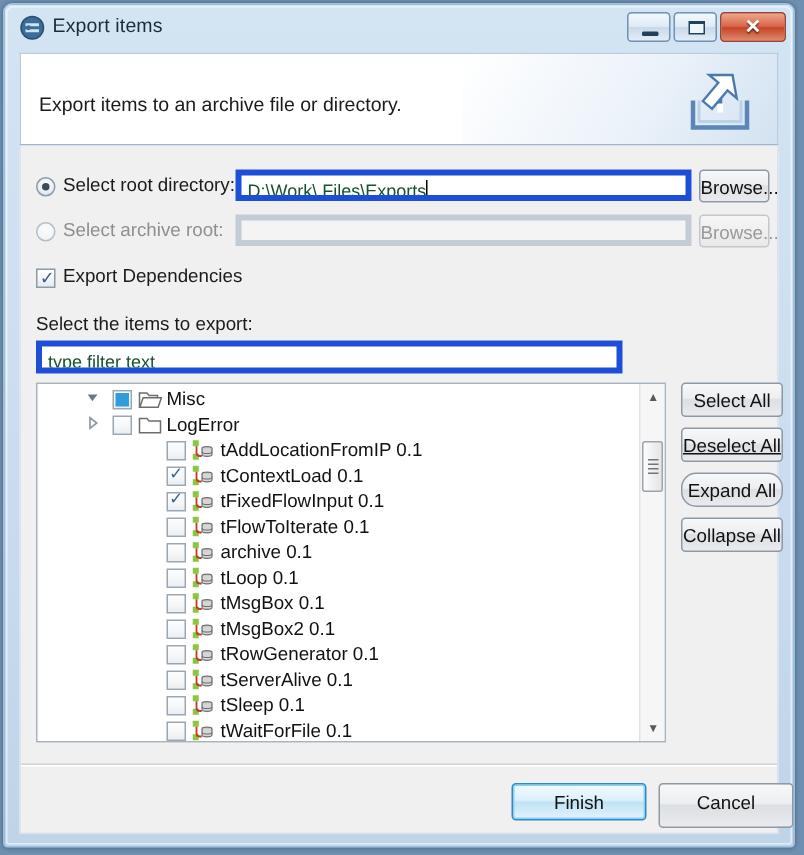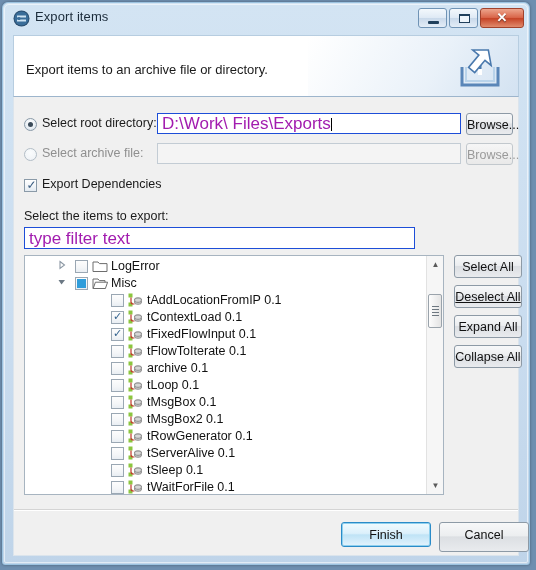--- a/index.html
+++ b/index.html
@@ -163,25 +163,25 @@
     position: absolute;
     font-size: 12.5px;
     color: #1a1a1a;
     white-space: nowrap;
   }
   .ctl-label.disabled { color: #8f8f8f; }
 
   
   .textfield {
     position: absolute;
-    border: 1px solid #1d4ed8;
+    border: 4px solid #1d4ed8;
     background: #ffffff;
     box-sizing: border-box;
-    font-size: 17px;
-    color: #a21caf;
+    font-size: 12px;
+    color: #14532d;
     padding: 0 4px;
     line-height: 20px;
     white-space: nowrap;
     overflow: hidden;
   }
   .textfield.disabled {
     border-color: #c3ccd4;
     background: #f4f4f4;
   }
   .caret {
@@ -404,61 +404,61 @@
   </div>
 
   <div class="body">
 
     <div class="radio-outer on" style="left:10px; top:21px;"></div>
     <div class="ctl-label" style="left:28px; top:19px;">Select root directory:</div>
     <div class="textfield" style="left:143px; top:16px; width:304px; height:21px;"><span>D:\Work\ Files\Exports</span><span class="caret"></span></div>
     <div class="btn" style="left:452px; top:16px; width:47px; height:22px;">Browse...</div>
 
     <div class="radio-outer off" style="left:10px; top:51px;"></div>
-    <div class="ctl-label disabled" style="left:28px; top:49px;">Select archive file:</div>
+    <div class="ctl-label disabled" style="left:28px; top:49px;">Select archive root:</div>
     <div class="textfield disabled" style="left:143px; top:46px; width:304px; height:21px;"></div>
     <div class="btn disabled" style="left:452px; top:46px; width:47px; height:22px;">Browse...</div>
 
     <div class="cb" style="left:10px; top:82px;">
       <span class="tick">✓</span>
     </div>
     <div class="ctl-label" style="left:28px; top:80px;">Export Dependencies</div>
 
     <div class="ctl-label" style="left:10px; top:112px;">Select the items to export:</div>
 
     <div class="textfield" style="left:10px; top:130px; width:391px; height:22px; line-height:21px;" placeholder="type filter text">type filter text</div>
 
     <div class="btn" style="left:440px; top:158px; width:68px; height:23px;">Select All</div>
     <div class="btn" style="left:440px; top:188px; width:68px; height:23px;text-decoration:underline;">Deselect All</div>
-    <div class="btn" style="left:440px; top:218px; width:68px; height:23px;">Expand All</div>
+    <div class="btn" style="left:440px; top:218px; width:68px; height:23px;border-radius:10px;">Expand All</div>
     <div class="btn" style="left:440px; top:248px; width:68px; height:23px;">Collapse All</div>
 
     <div class="tree-panel" style="left:10px; top:158px; width:420px; height:240px;">
       <div class="tree-scroll">
         <div id="tree-rows" style="position:absolute; left:0; top:2px; right:0;">
-            <div class="tree-row">
-              <span class="arrow" style="left: 32px;"><svg width="10" height="10" viewBox="0 0 10 10" style="vertical-align:-1px">
-                  <path d="M3 1.5 L7.5 5 L3 8.5 Z" fill="none" stroke="#8c98a4" stroke-width="1.1"></path>
-                </svg></span>
-              <span class="tcb" style="left: 50px;"></span>
-              <span class="ticon" style="left: 67px;"><svg width="16" height="14" viewBox="0 0 16 14">
-                  <path d="M1 3h5l1.4 1.6H15V12.5H1z" fill="#ffffff" stroke="#6d6d6d" stroke-width="1"></path>
-                </svg></span>
-              <span class="tlabel" style="left: 86px;">LogError</span>
-            </div>
             <div class="tree-row">
               <span class="arrow" style="left: 32px;"><svg width="10" height="10" viewBox="0 0 10 10" style="vertical-align:-1px">
                   <path d="M1.5 3 L8 3 L4.5 7.5 Z" fill="#6b7884"></path>
                 </svg></span>
               <span class="tcb partial" style="left: 50px;"></span>
               <span class="ticon" style="left: 67px;"><svg width="16" height="14" viewBox="0 0 16 14">
                   <path d="M1 3h5l1.4 1.6H13V12.5H1z" fill="#ffffff" stroke="#6d6d6d" stroke-width="1"></path>
                   <path d="M3.4 6.2H15.6L13.4 12.5H1.2z" fill="#ffffff" stroke="#6d6d6d" stroke-width="1"></path>
                 </svg></span>
               <span class="tlabel" style="left: 86px;">Misc</span>
+            </div>
+            <div class="tree-row">
+              <span class="arrow" style="left: 32px;"><svg width="10" height="10" viewBox="0 0 10 10" style="vertical-align:-1px">
+                  <path d="M3 1.5 L7.5 5 L3 8.5 Z" fill="none" stroke="#8c98a4" stroke-width="1.1"></path>
+                </svg></span>
+              <span class="tcb" style="left: 50px;"></span>
+              <span class="ticon" style="left: 67px;"><svg width="16" height="14" viewBox="0 0 16 14">
+                  <path d="M1 3h5l1.4 1.6H15V12.5H1z" fill="#ffffff" stroke="#6d6d6d" stroke-width="1"></path>
+                </svg></span>
+              <span class="tlabel" style="left: 86px;">LogError</span>
             </div>
             <div class="tree-row">
               <span class="tcb" style="left: 86px;"></span>
               <span class="ticon" style="left: 103px;"><svg width="16" height="15" viewBox="0 0 16 15">
                   <rect x="0.5" y="0.5" width="4" height="4" fill="#8cc63f"></rect>
                   <rect x="0.5" y="9.5" width="4" height="4" fill="#8cc63f"></rect>
                   <path d="M3 4.5v4.5c0 1.2 1 2 2.3 2h1.2" fill="none" stroke="#c0392b" stroke-width="1.2"></path>
                   <ellipse cx="10" cy="6" rx="3.3" ry="1.2" fill="#c9c9c9" stroke="#6d6d6d" stroke-width="0.8"></ellipse>
                   <path d="M6.7 6v4c0 .7 1.5 1.2 3.3 1.2s3.3-.5 3.3-1.2V6" fill="#d6d6d6" stroke="#6d6d6d" stroke-width="0.8"></path>
                   <path d="M6.7 8.1c0 .7 1.5 1.2 3.3 1.2s3.3-.5 3.3-1.2" fill="none" stroke="#6d6d6d" stroke-width="0.7"></path>

